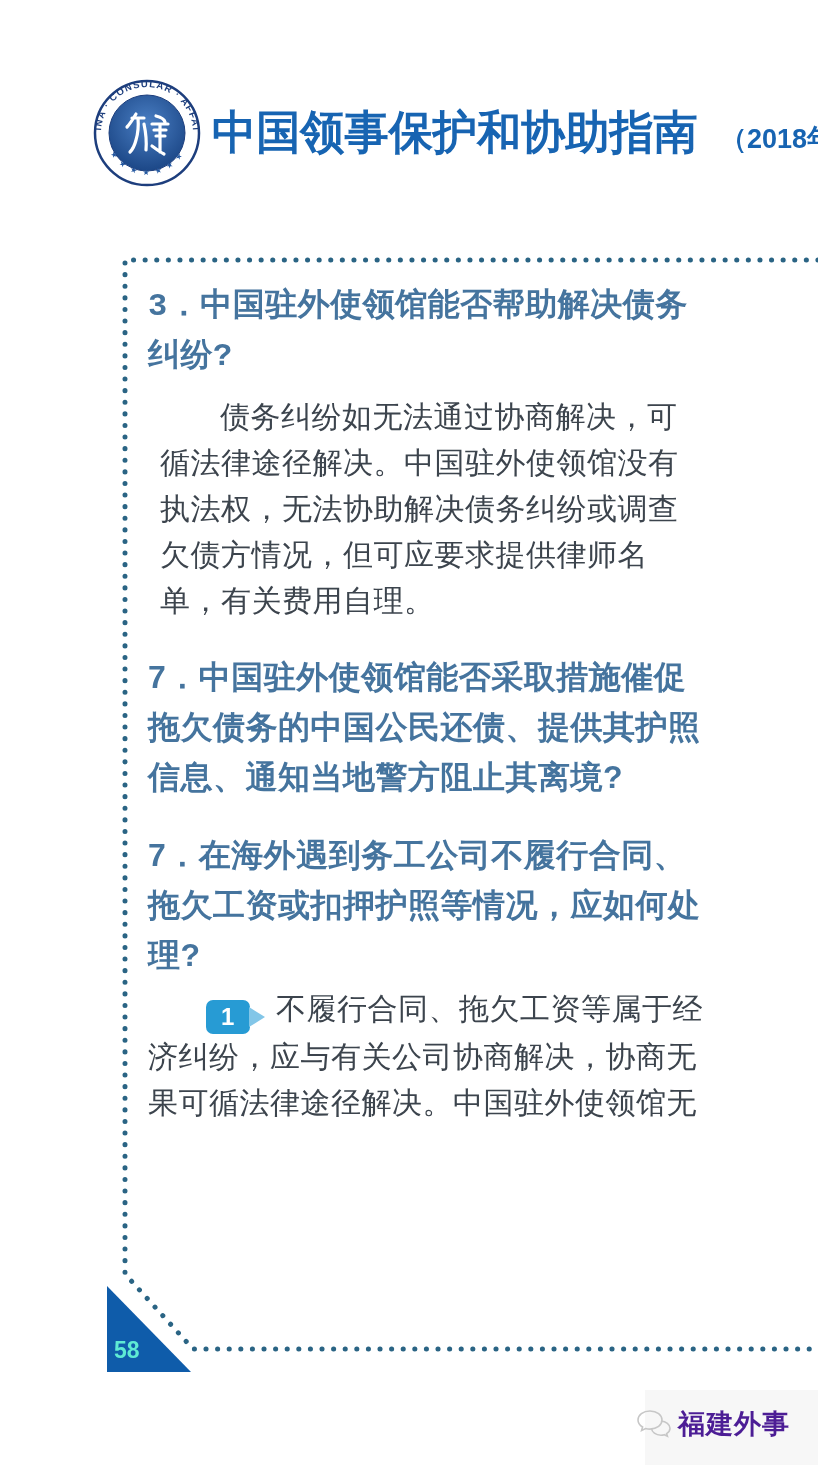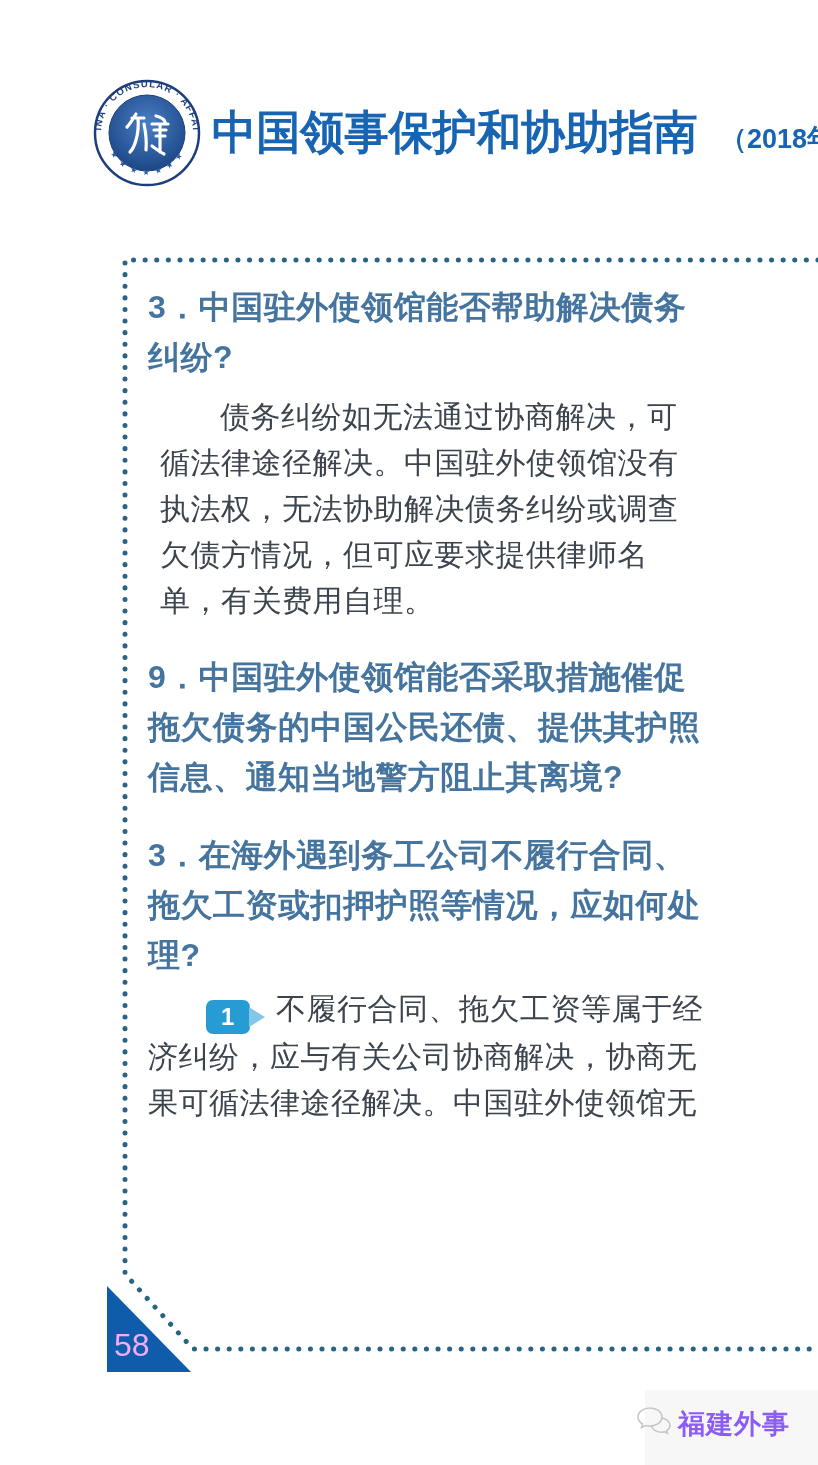--- a/index.html
+++ b/index.html
@@ -26,21 +26,21 @@
   
   .content{
     position:absolute;left:148px;top:280px;width:566px;
     color:#3c444d;
   }
   .q-heading{
     margin:28px 0 6px 0;
     font-size:32px;line-height:50px;font-weight:700;color:#45749e;
     letter-spacing:.5px;
   }
-  .section:first-child .q-heading{margin-top:2px;}
+  .section:first-child .q-heading{margin-top:2px;font-family:Liberation Mono, monospace;}
   .q-body{
     margin:12px;font-size:30px;line-height:46px;font-weight:400;
     letter-spacing:.5px;text-indent:2em;
   }
   .item-para{
     margin:4px 0 0 0;font-size:30px;line-height:46px;letter-spacing:.5px;
   }
   .item-marker{
     display:inline-block;position:relative;margin-left:58px;margin-right:26px;
     width:44px;height:34px;background:#279bd4;border-radius:7px;
@@ -52,32 +52,32 @@
     border-left:16px solid #82c6e8;border-top:10px solid transparent;border-bottom:10px solid transparent;
   }
 
   
   .page-corner{
     position:absolute;left:107px;top:1286px;width:84px;height:86px;
     background:#0f5caa;
     clip-path:polygon(0 0,0 100%,100% 100%);
   }
   .page-corner .num{
-    position:absolute;left:7px;bottom:8px;color:#f0abfc;
-    font-size:32px;font-weight:400;
+    position:absolute;left:7px;bottom:8px;color:#5eead4;
+    font-size:23px;font-weight:700;
   }
 
   
   .footer-band{
     position:absolute;left:645px;top:1390px;width:173px;height:75px;
     background:#f7f7f7;
   }
   .watermark{
-    position:absolute;right:28px;top:1406px;display:flex;align-items:flex-start;
-    color:#8b5cf6;
+    position:absolute;right:28px;top:1406px;display:flex;align-items:center;
+    color:#4c1d95;
   }
   .watermark .wm-text{font-size:27px;font-weight:700;letter-spacing:1px;margin-left:6px;}
 </style>
 </head>
 <body>
 
 <div class="page">
 
   <div class="header">
     <svg class="logo" viewBox="0 0 110 122">
@@ -114,25 +114,25 @@
   </svg>
 
   <div class="content">
 
     <div class="section">
       <h2 class="q-heading">3．中国驻外使领馆能否帮助解决债务纠纷?</h2>
       <p class="q-body">债务纠纷如无法通过协商解决，可循法律途径解决。中国驻外使领馆没有执法权，无法协助解决债务纠纷或调查欠债方情况，但可应要求提供律师名单，有关费用自理。</p>
     </div>
 
     <div class="section">
-      <h2 class="q-heading">9．中国驻外使领馆能否采取措施催促拖欠债务的中国公民还债、提供其护照信息、通知当地警方阻止其离境?</h2>
+      <h2 class="q-heading">7．中国驻外使领馆能否采取措施催促拖欠债务的中国公民还债、提供其护照信息、通知当地警方阻止其离境?</h2>
     </div>
 
     <div class="section">
-      <h2 class="q-heading">3．在海外遇到务工公司不履行合同、拖欠工资或扣押护照等情况，应如何处理?</h2>
+      <h2 class="q-heading">7．在海外遇到务工公司不履行合同、拖欠工资或扣押护照等情况，应如何处理?</h2>
       <p class="item-para"><span class="item-marker">1</span><span>不履行合同、拖欠工资等属于经济纠纷，应与有关公司协商解决，协商无果可循法律途径解决。中国驻外使领馆无</span></p>
     </div>
 
   </div>
 
   <div class="page-corner">
     <span class="num">58</span>
   </div>
 
   <div class="footer-band"></div>

